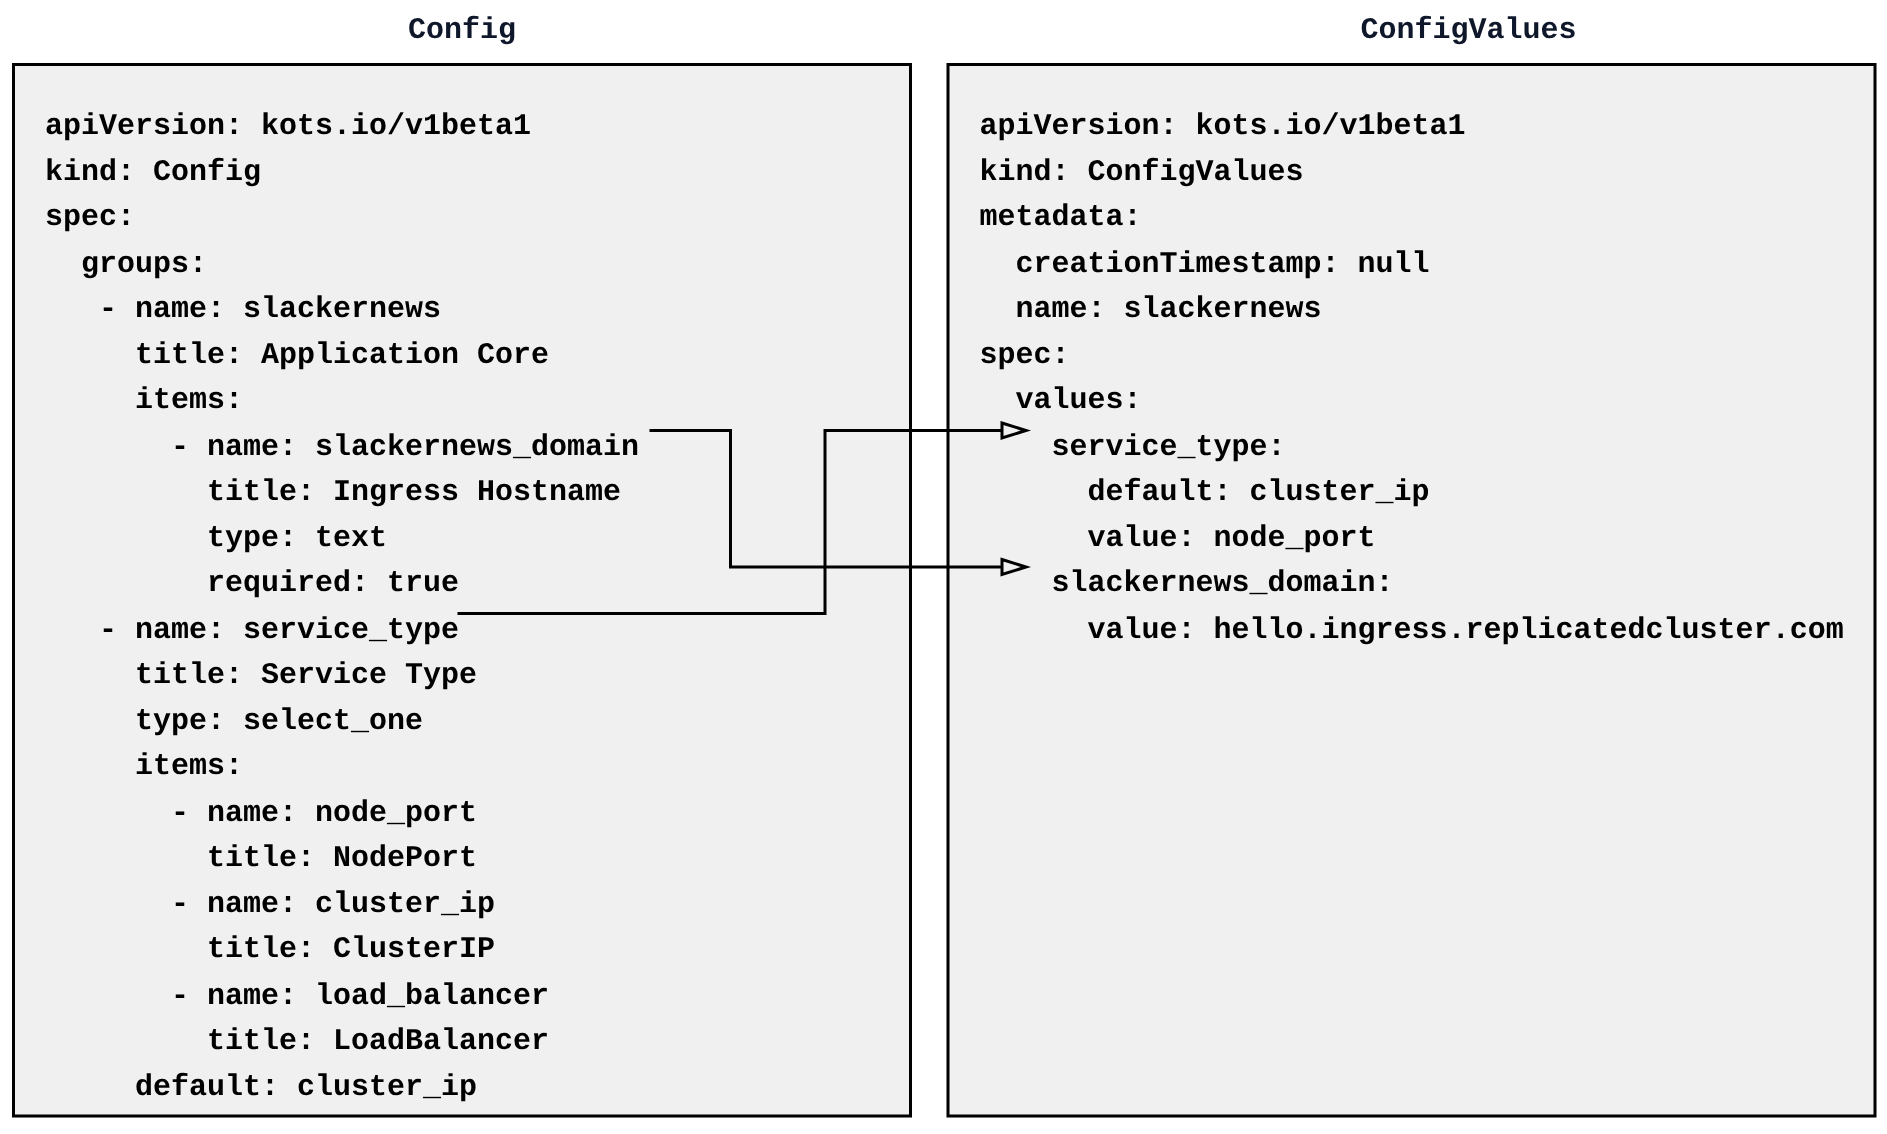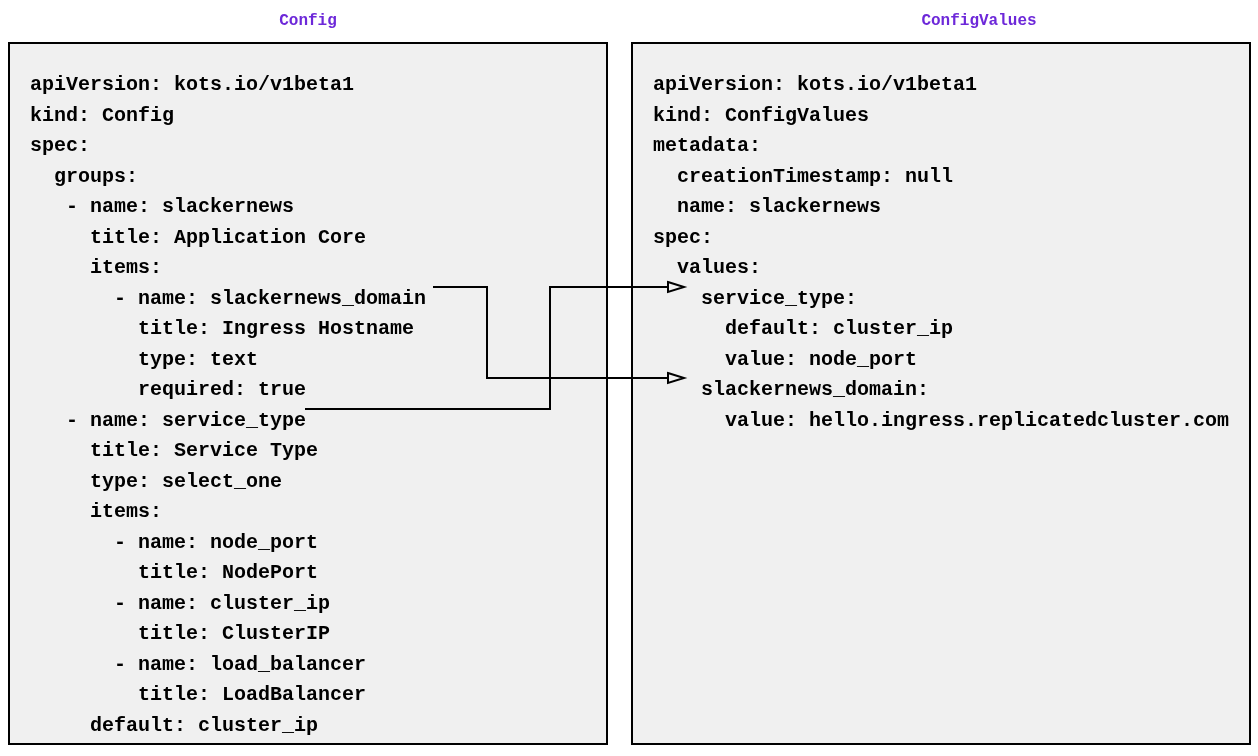--- a/index.html
+++ b/index.html
@@ -14,23 +14,23 @@
     background: #ffffff;
     overflow: hidden;
     font-family: "Liberation Mono", "DejaVu Sans Mono", monospace;
   }
   .panel-title {
     position: absolute;
     top: 8px;
     height: 26px;
     line-height: 26px;
     text-align: center;
-    font-size: 16px;
+    font-size: 20px;
     font-weight: 700;
-    color: #6d28d9;
+    color: #0f172a;
     letter-spacing: 0;
   }
   .panel-title.left  { left: 8px;   width: 600px; }
   .panel-title.right { left: 669px; width: 620px; }
   .panel {
     position: absolute;
     top: 42px;
     height: 703px;
     box-sizing: border-box;
     background: #f0f0f0;

